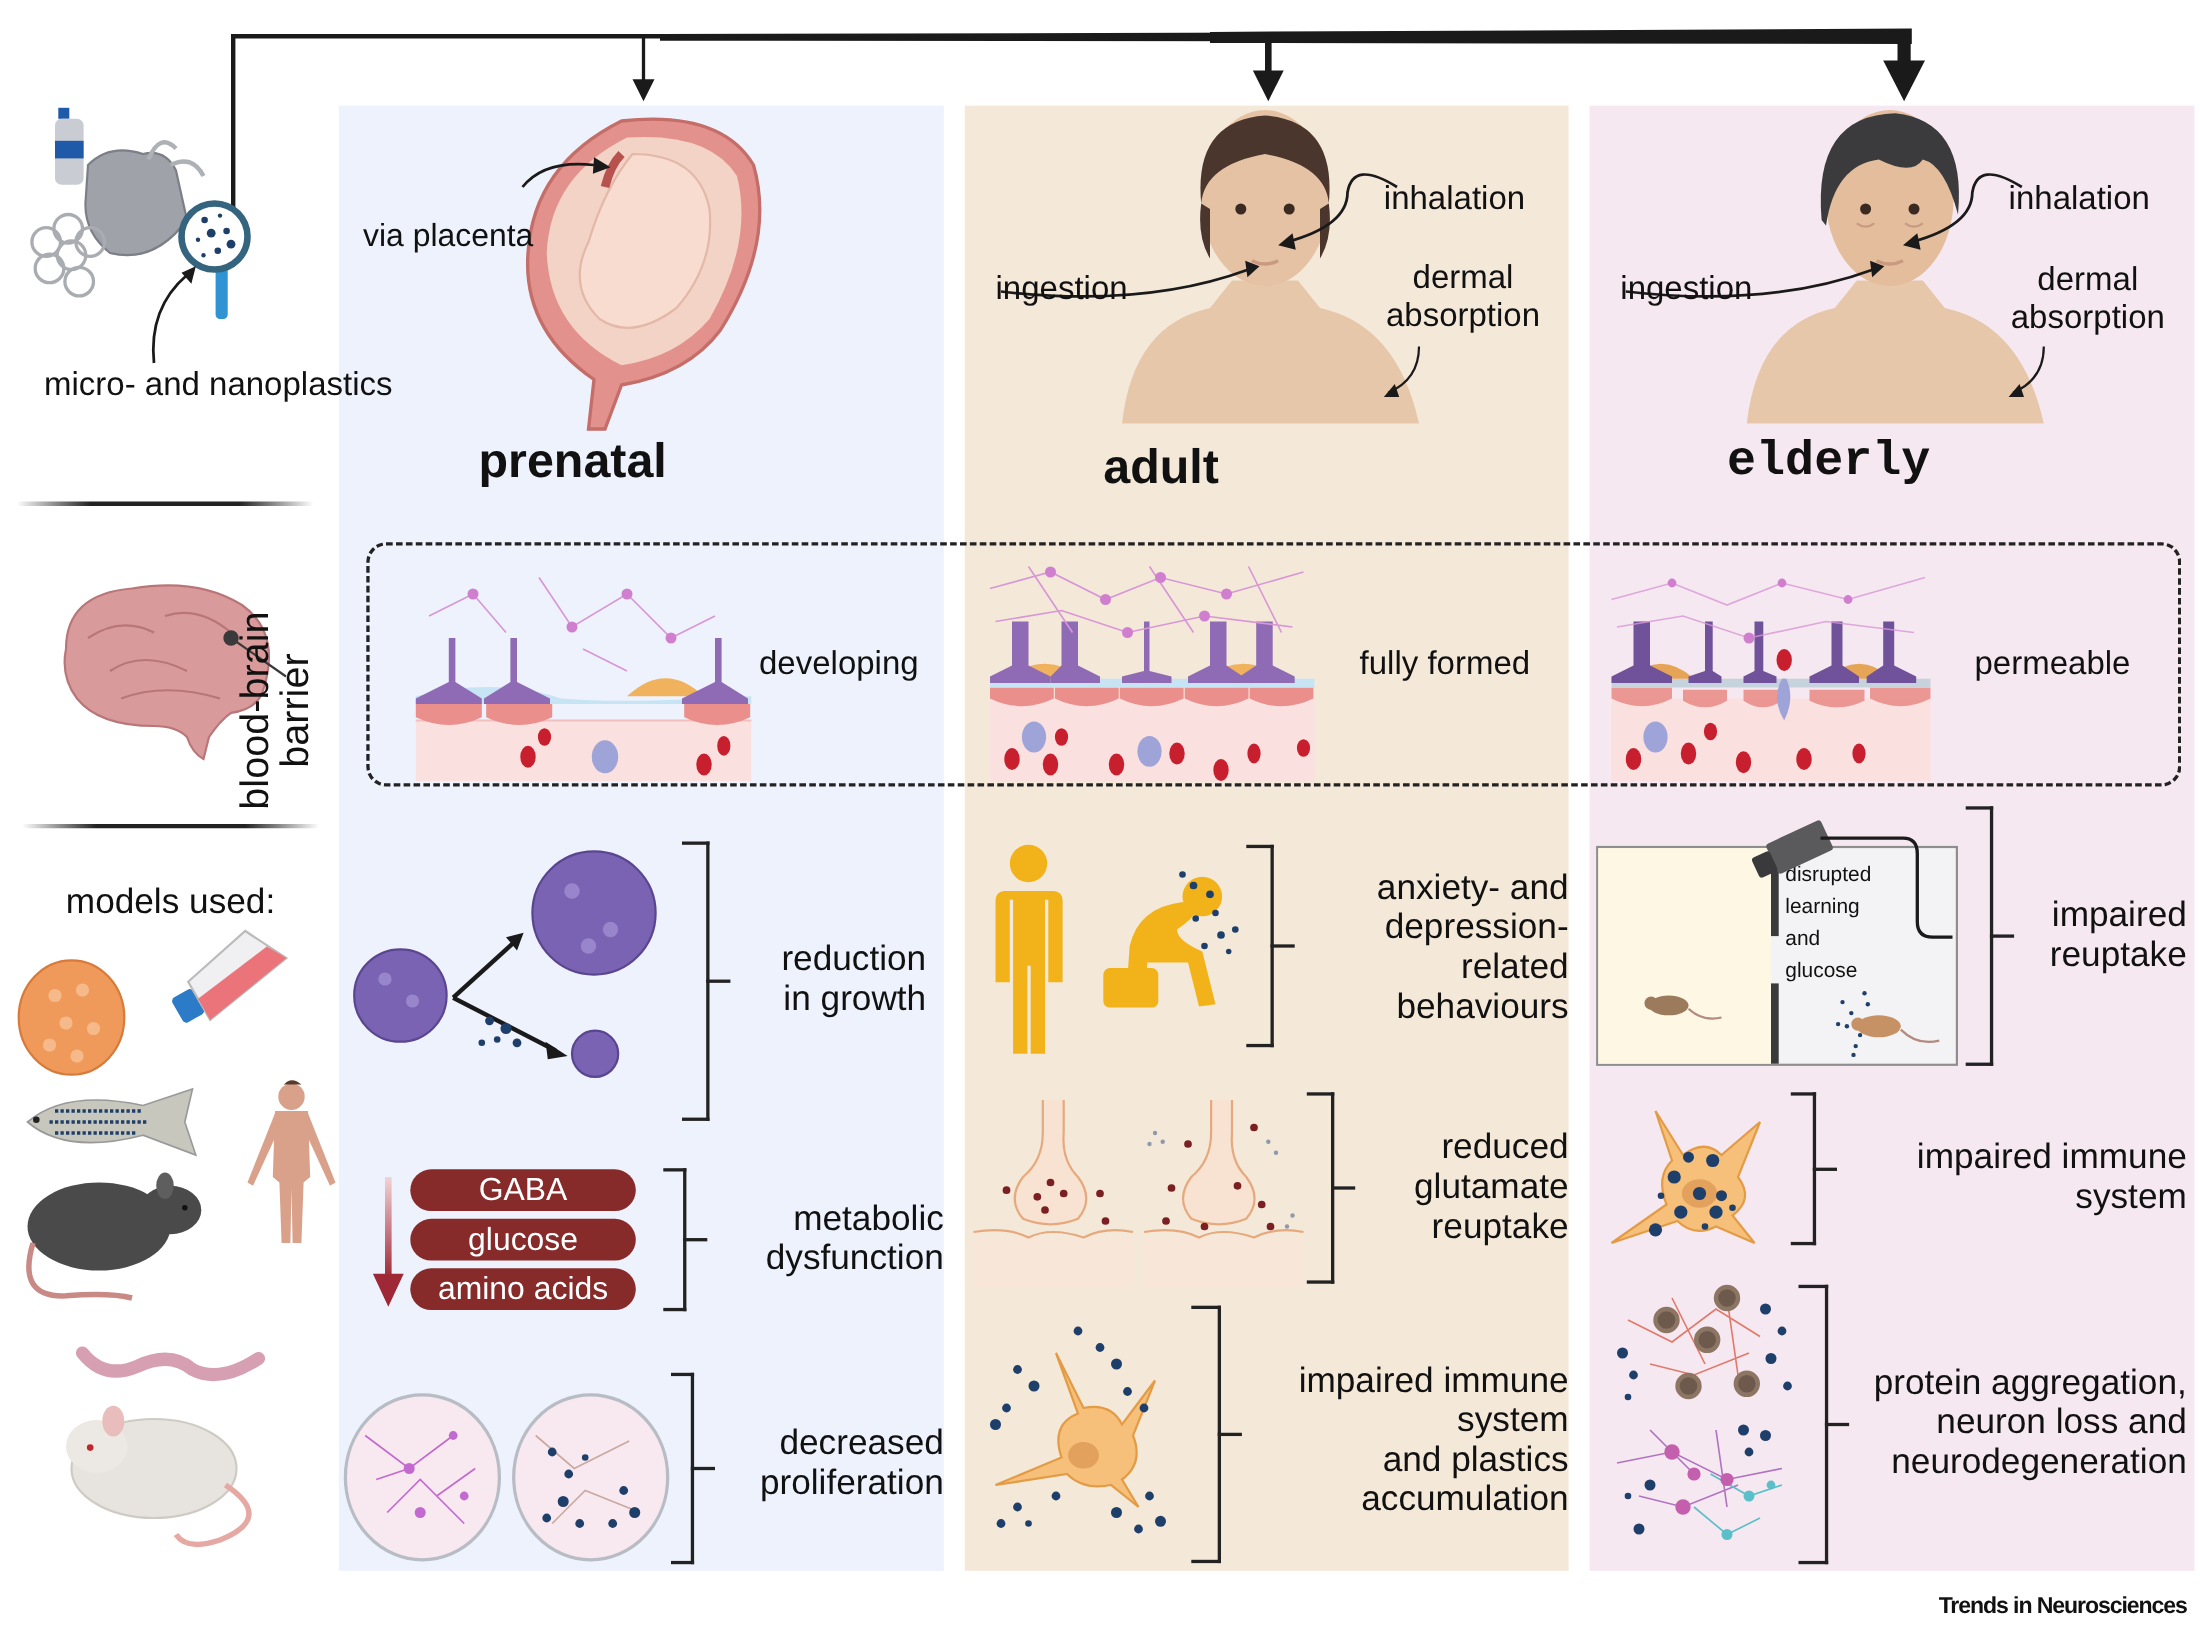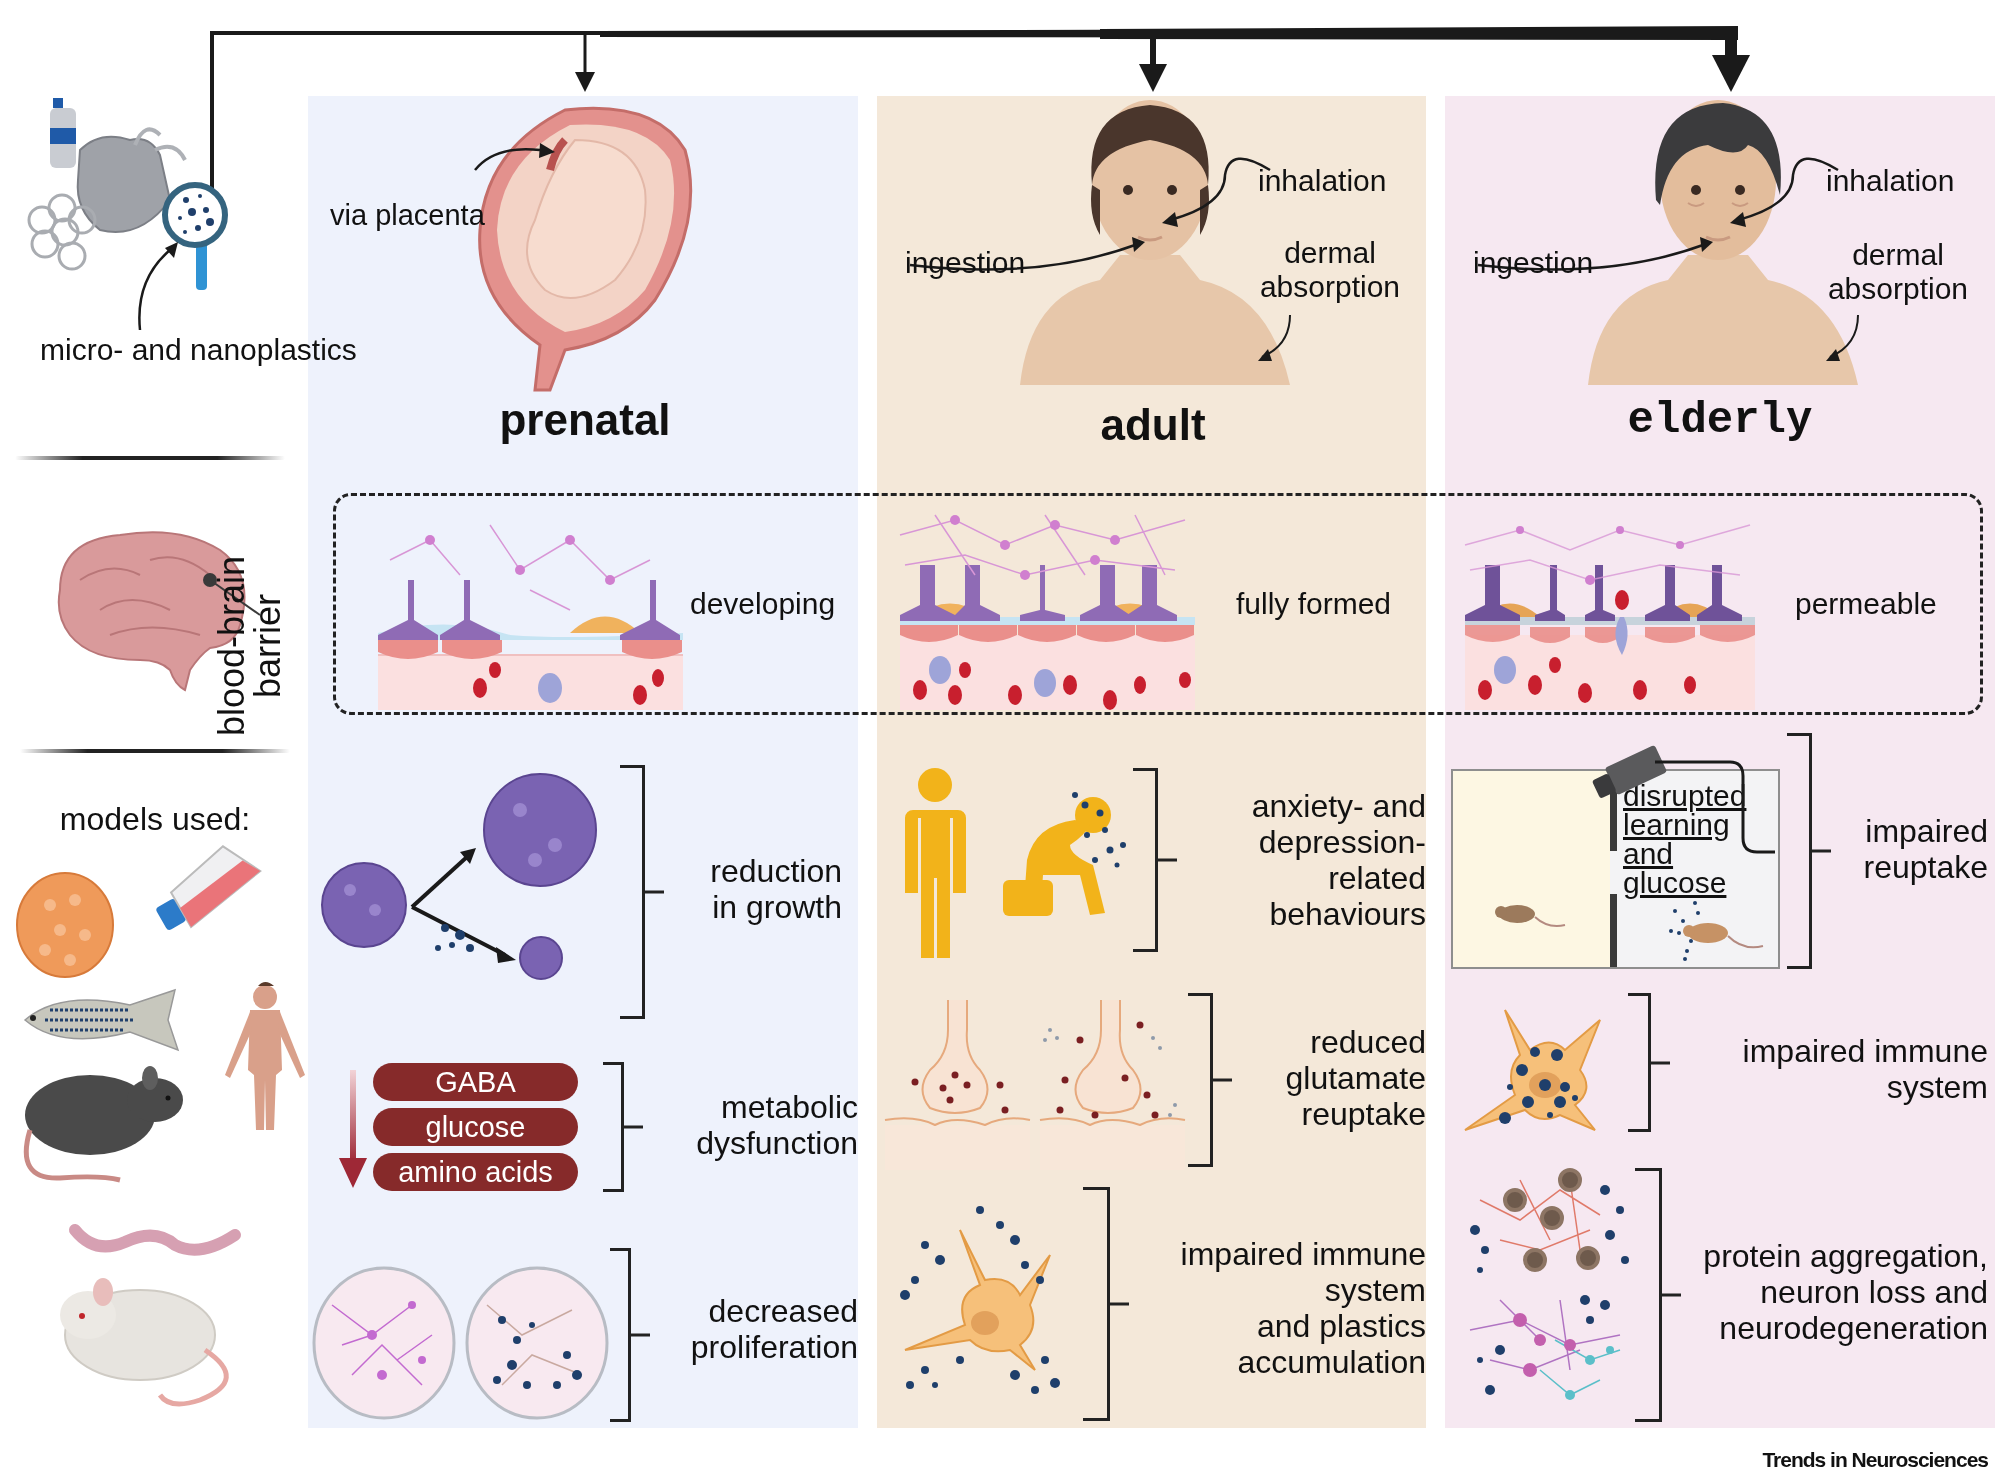--- a/index.html
+++ b/index.html
@@ -3,21 +3,21 @@
 <meta charset="utf-8">
 <style>
   html, body { margin:0; padding:0; background:#ffffff; }
   body { width:2000px; height:1483px; position:relative; overflow:hidden;
          font-family:"Liberation Sans", sans-serif; color:#111; }
   .abs { position:absolute; }
   .panel { position:absolute; top:96px; height:1332px; }
   .panel-prenatal { left:308px; width:550px; background:#eef2fc; }
   .panel-adult { left:877px; width:549px; background:#f4e8d9; }
   .panel-elderly { left:1445px; width:550px; background:#f6e8f1; }
-  .stage-title { position:absolute; font-weight:bold; font-size:44px; text-align:center; width:300px; }
+  .stage-title { position:absolute; font-weight:bold; font-size:44px; text-align:left; width:300px; }
   .lbl { position:absolute; font-size:30px; line-height:34px; white-space:nowrap; }
   .lbl-s { position:absolute; font-size:27px; line-height:32px; white-space:nowrap; }
   .center { text-align:center; }
   .effect { position:absolute; font-size:32px; line-height:36px; text-align:right; white-space:nowrap; }
   .bracket { position:absolute; border:3px solid #222; border-left:none; }
   .bracket::after { content:""; position:absolute; left:100%; top:50%; width:22px; height:3px; background:#222; margin-left:0; transform:translateY(-1.5px); }
   .divider { position:absolute; height:4px; border-radius:2px;
              background:linear-gradient(90deg, rgba(0,0,0,0), #222 25%, #222 75%, rgba(0,0,0,0)); }
   .pill { position:absolute; left:0; width:205px; height:38px; border-radius:19px; background:#862a2a; color:#fff;
           font-size:29px; line-height:38px; text-align:center; }
@@ -508,21 +508,21 @@
       <ellipse cx="230" cy="180" rx="6" ry="9"></ellipse>
     </g>
   <ellipse cx="45" cy="165" rx="11" ry="14" fill="#9ea4d8"></ellipse>
 </svg>
 <div class="lbl" style="left:1795px;top:587px;">permeable</div>
 
 <div class="abs" style="left:1451px;top:769px;width:325px;height:196px;border:2px solid #8e8e8e;background:#f3f3f5;">
   <div class="abs" style="left:0;top:0;width:157px;height:196px;background:#fdf7e3;"></div>
   <div class="abs" style="left:157px;top:18px;width:7px;height:62px;background:#3a3a3a;"></div>
   <div class="abs" style="left:157px;top:123px;width:7px;height:73px;background:#3a3a3a;"></div>
-  <div class="abs" style="left:170px;top:10px;font-size:30px;line-height:29px;text-decoration:underline;">
+  <div class="abs" style="left:170px;top:10px;font-size:19px;line-height:29px;">
     <div>disrupted</div>
     <div>learning</div>
     <div>and</div>
     <div>glucose</div>
   </div>
   <svg style="left:0;top:0;width:325px;height:196px;">
     <ellipse cx="64" cy="143" rx="18" ry="9" fill="#9c7a5c"></ellipse>
       <circle cx="48" cy="141" r="6" fill="#9c7a5c"></circle>
     <path d="M82 146 Q95 158 112 154" fill="none" stroke="#b48a80" stroke-width="2"></path>
     <g fill="#1f3f6b">

